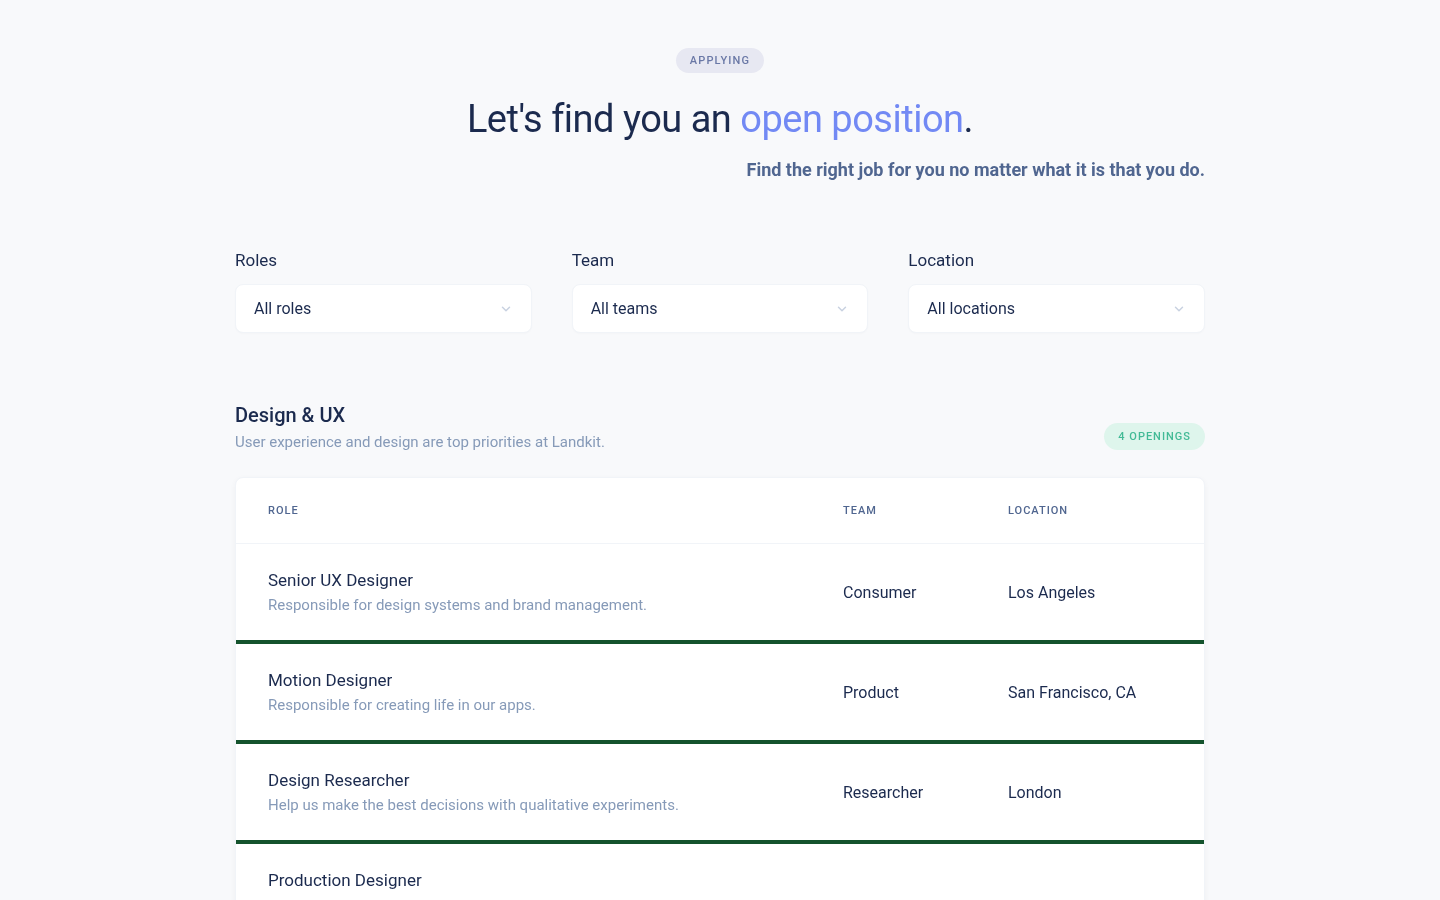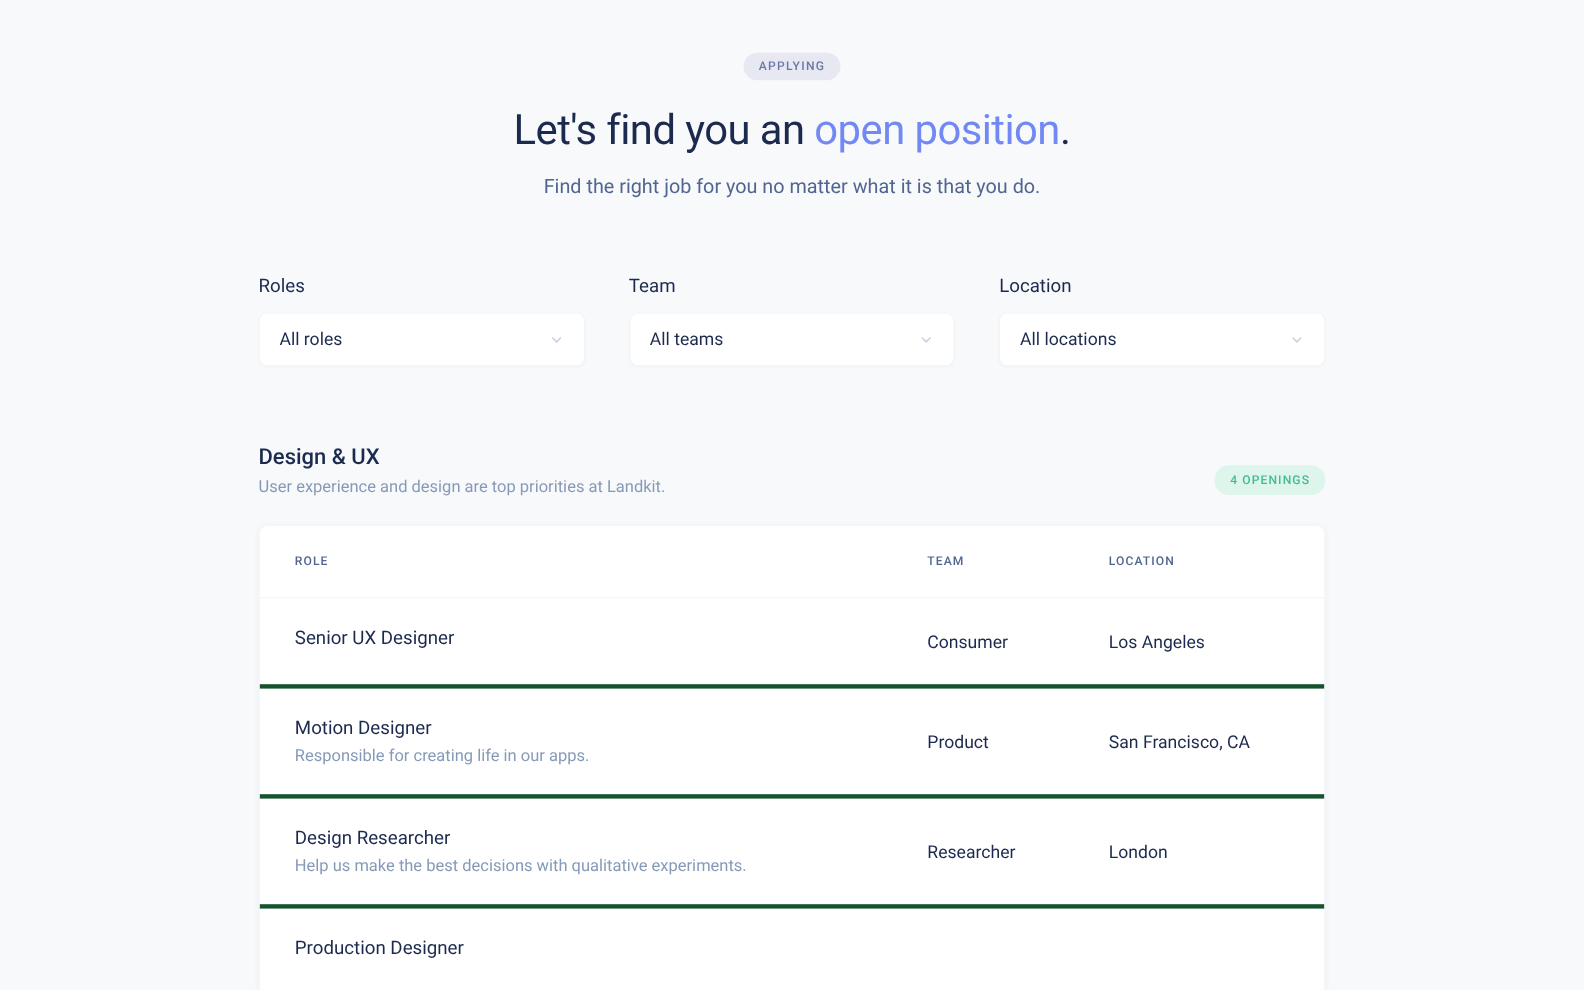--- a/index.html
+++ b/index.html
@@ -40,21 +40,22 @@
     color: #1b2a4e;
     margin-bottom: 18px;
     letter-spacing: -0.5px;
   }
   .headline .accent {
     color: #7289f4;
   }
   .subheadline {
     font-size: 18px;
     color: #506690;
-    font-weight: 400;
+    font-weight: 700;
+    text-align: right;
   }
   .filters {
     display: flex;
     gap: 40px;
     margin-bottom: 70px;
   }
   .filter {
     flex: 1;
   }
   .filter-label {
@@ -218,20 +219,21 @@
 
   <div class="table">
     <div class="table-header">
       <div class="th col-role">ROLE</div>
       <div class="th col-team">TEAM</div>
       <div class="th col-location">LOCATION</div>
     </div>
     <div class="table-row">
       <div class="col-role">
         <div class="role-title">Senior UX Designer</div>
+        <div class="role-desc">Responsible for design systems and brand management.</div>
       </div>
       <div class="cell col-team">Consumer</div>
       <div class="cell col-location">Los Angeles</div>
     </div>
     <div class="table-row">
       <div class="col-role">
         <div class="role-title">Motion Designer</div>
         <div class="role-desc">Responsible for creating life in our apps.</div>
       </div>
       <div class="cell col-team">Product</div>

